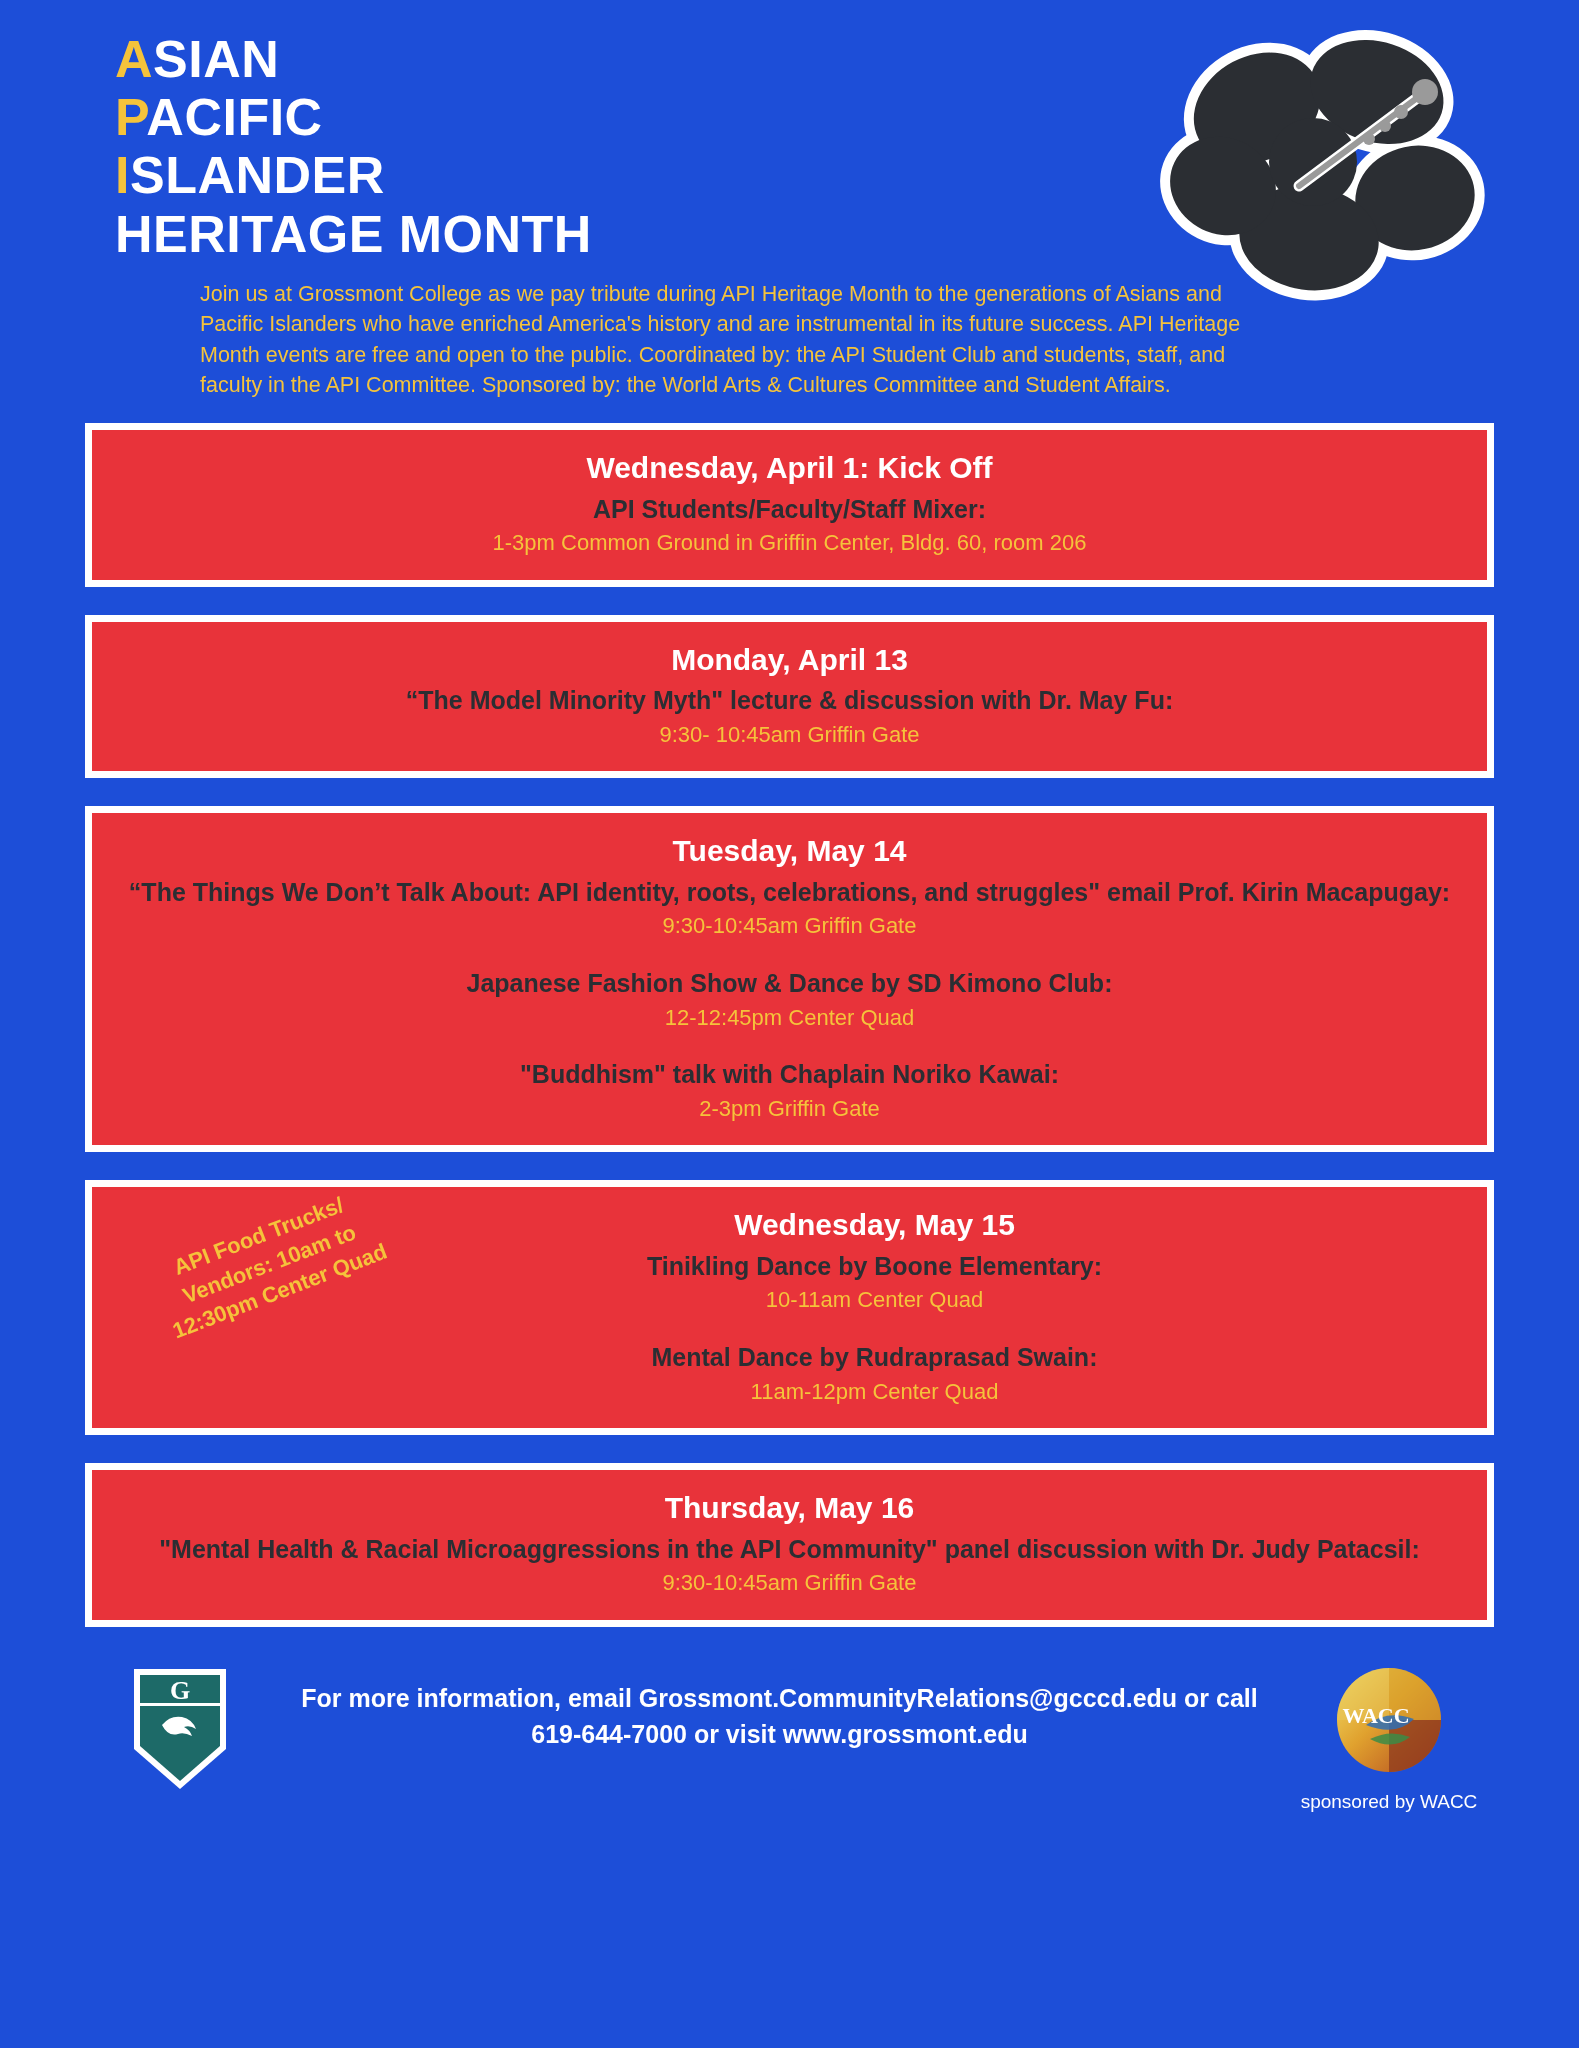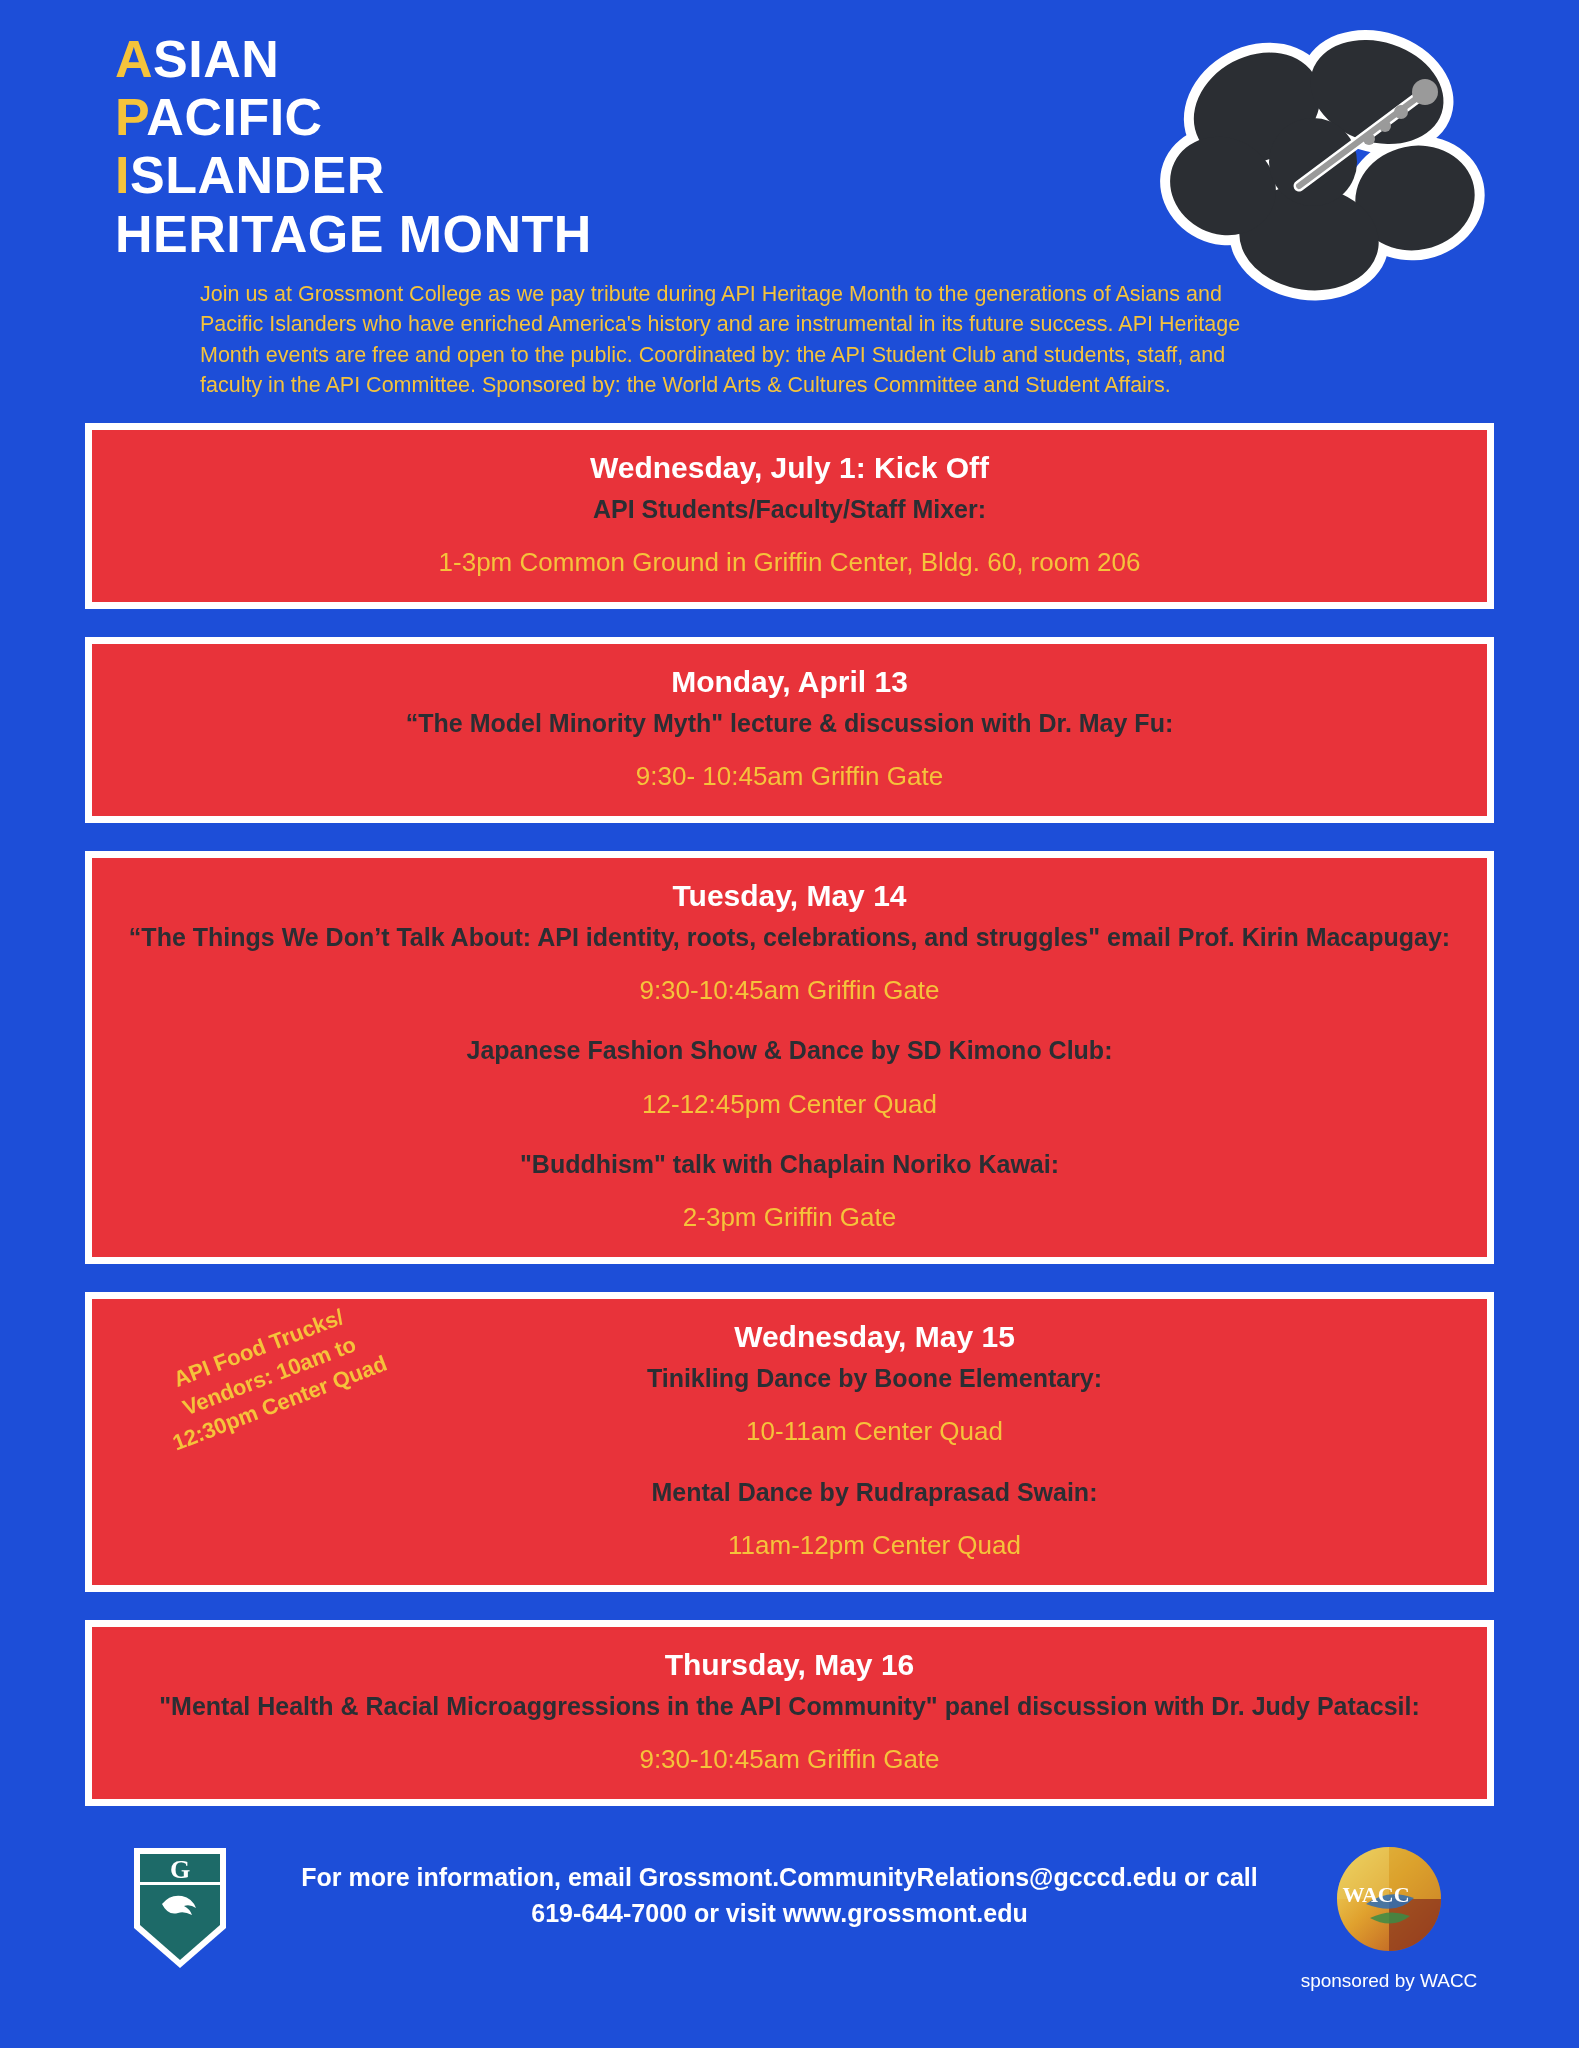--- a/index.html
+++ b/index.html
@@ -90,23 +90,23 @@
     margin-top: 26px;
   }
   .event-title {
     color: #2b2e33;
     font-weight: bold;
     font-size: 25px;
     line-height: 1.3;
   }
   .event-detail {
     color: #f5c33b;
-    font-size: 26px;
+    font-size: 22px;
     line-height: 1.35;
-    margin-top: 20px;
+    margin-top: 3px;
   }
 
   
   .card.with-note {
     padding-left: 200px;
   }
   .side-note {
     position: absolute;
     left: 40px;
     top: 82px;
@@ -204,21 +204,21 @@
       <div class="title-line"><span class="accent">I</span><span>SLANDER</span></div>
       <div class="title-line"><span>HERITAGE MONTH</span></div>
     </div>
 
     <div class="intro">Join us at Grossmont College as we pay tribute during API Heritage Month to the generations of Asians and Pacific Islanders who have enriched America's history and are instrumental in its future success. API Heritage Month events are free and open to the public. Coordinated by: the API Student Club and students, staff, and faculty in the API Committee. Sponsored by: the World Arts &amp; Cultures Committee and Student Affairs.</div>
   </div>
 
   <div class="cards">
 
     <div class="card">
-      <div class="card-date">Wednesday, July 1: Kick Off</div>
+      <div class="card-date">Wednesday, April 1: Kick Off</div>
       <div class="event">
         <div class="event-title">API Students/Faculty/Staff Mixer:</div>
         <div class="event-detail">1-3pm Common Ground in Griffin Center, Bldg. 60, room 206</div>
       </div>
     </div>
 
     <div class="card">
       <div class="card-date">Monday, April 13</div>
       <div class="event">
         <div class="event-title">“The Model Minority Myth" lecture &amp; discussion with Dr. May Fu:</div>

